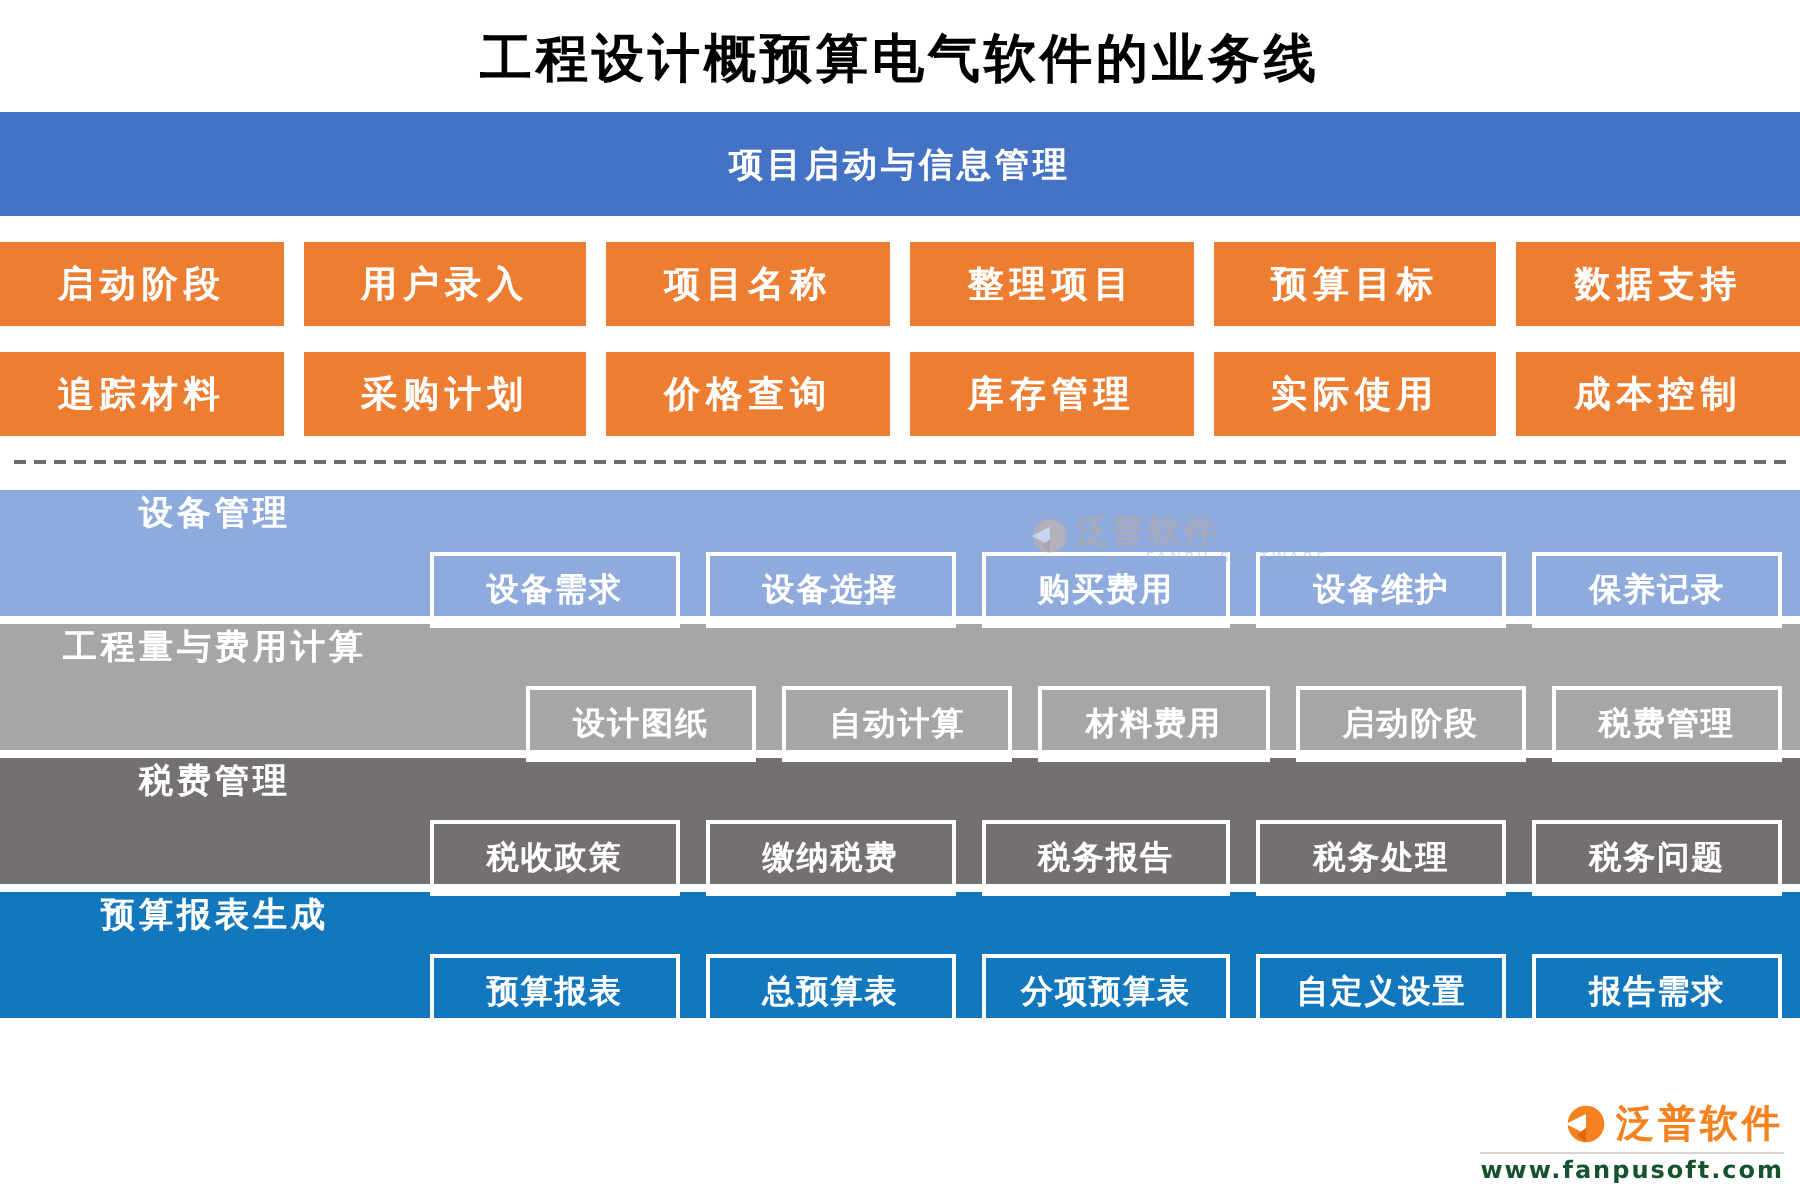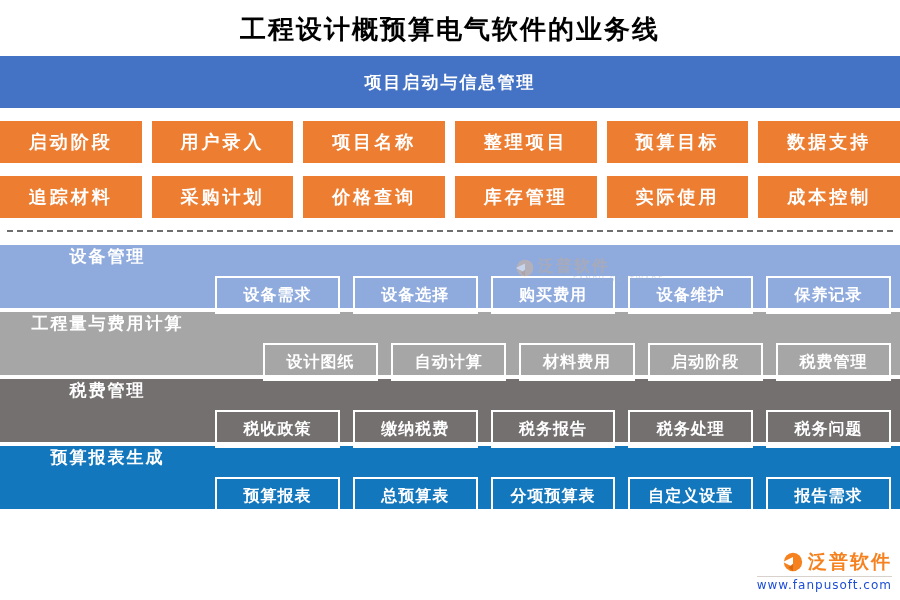--- a/index.html
+++ b/index.html
@@ -87,21 +87,21 @@
   .wm-footer {
     position: absolute; right: 8px; bottom: 8px;
     display: flex; flex-direction: column; align-items: flex-end;
   }
   .wm-footer .row1 { display: flex; align-items: center; gap: 4px; }
   .wm-footer .wm-brand {
     font-size: 19px; font-weight: bold; color: #F5821F; letter-spacing: 2px;
     font-family: "DejaVu Sans", "Liberation Sans", sans-serif;
   }
   .wm-footer .wm-url {
-    font-size: 12px; font-weight: normal; color: #1d4ed8;
+    font-size: 12px; font-weight: bold; color: #14532d;
     border-top: 1px solid #d9d2cc; padding-top: 1px; margin-top: 1px;
     font-family: "DejaVu Sans", "Liberation Sans", sans-serif;
     letter-spacing: 1px;
   }
   .logo-svg { display: block; }
 </style>
 </head>
 <body>
 
 <div class="title">工程设计概预算电气软件的业务线</div>

